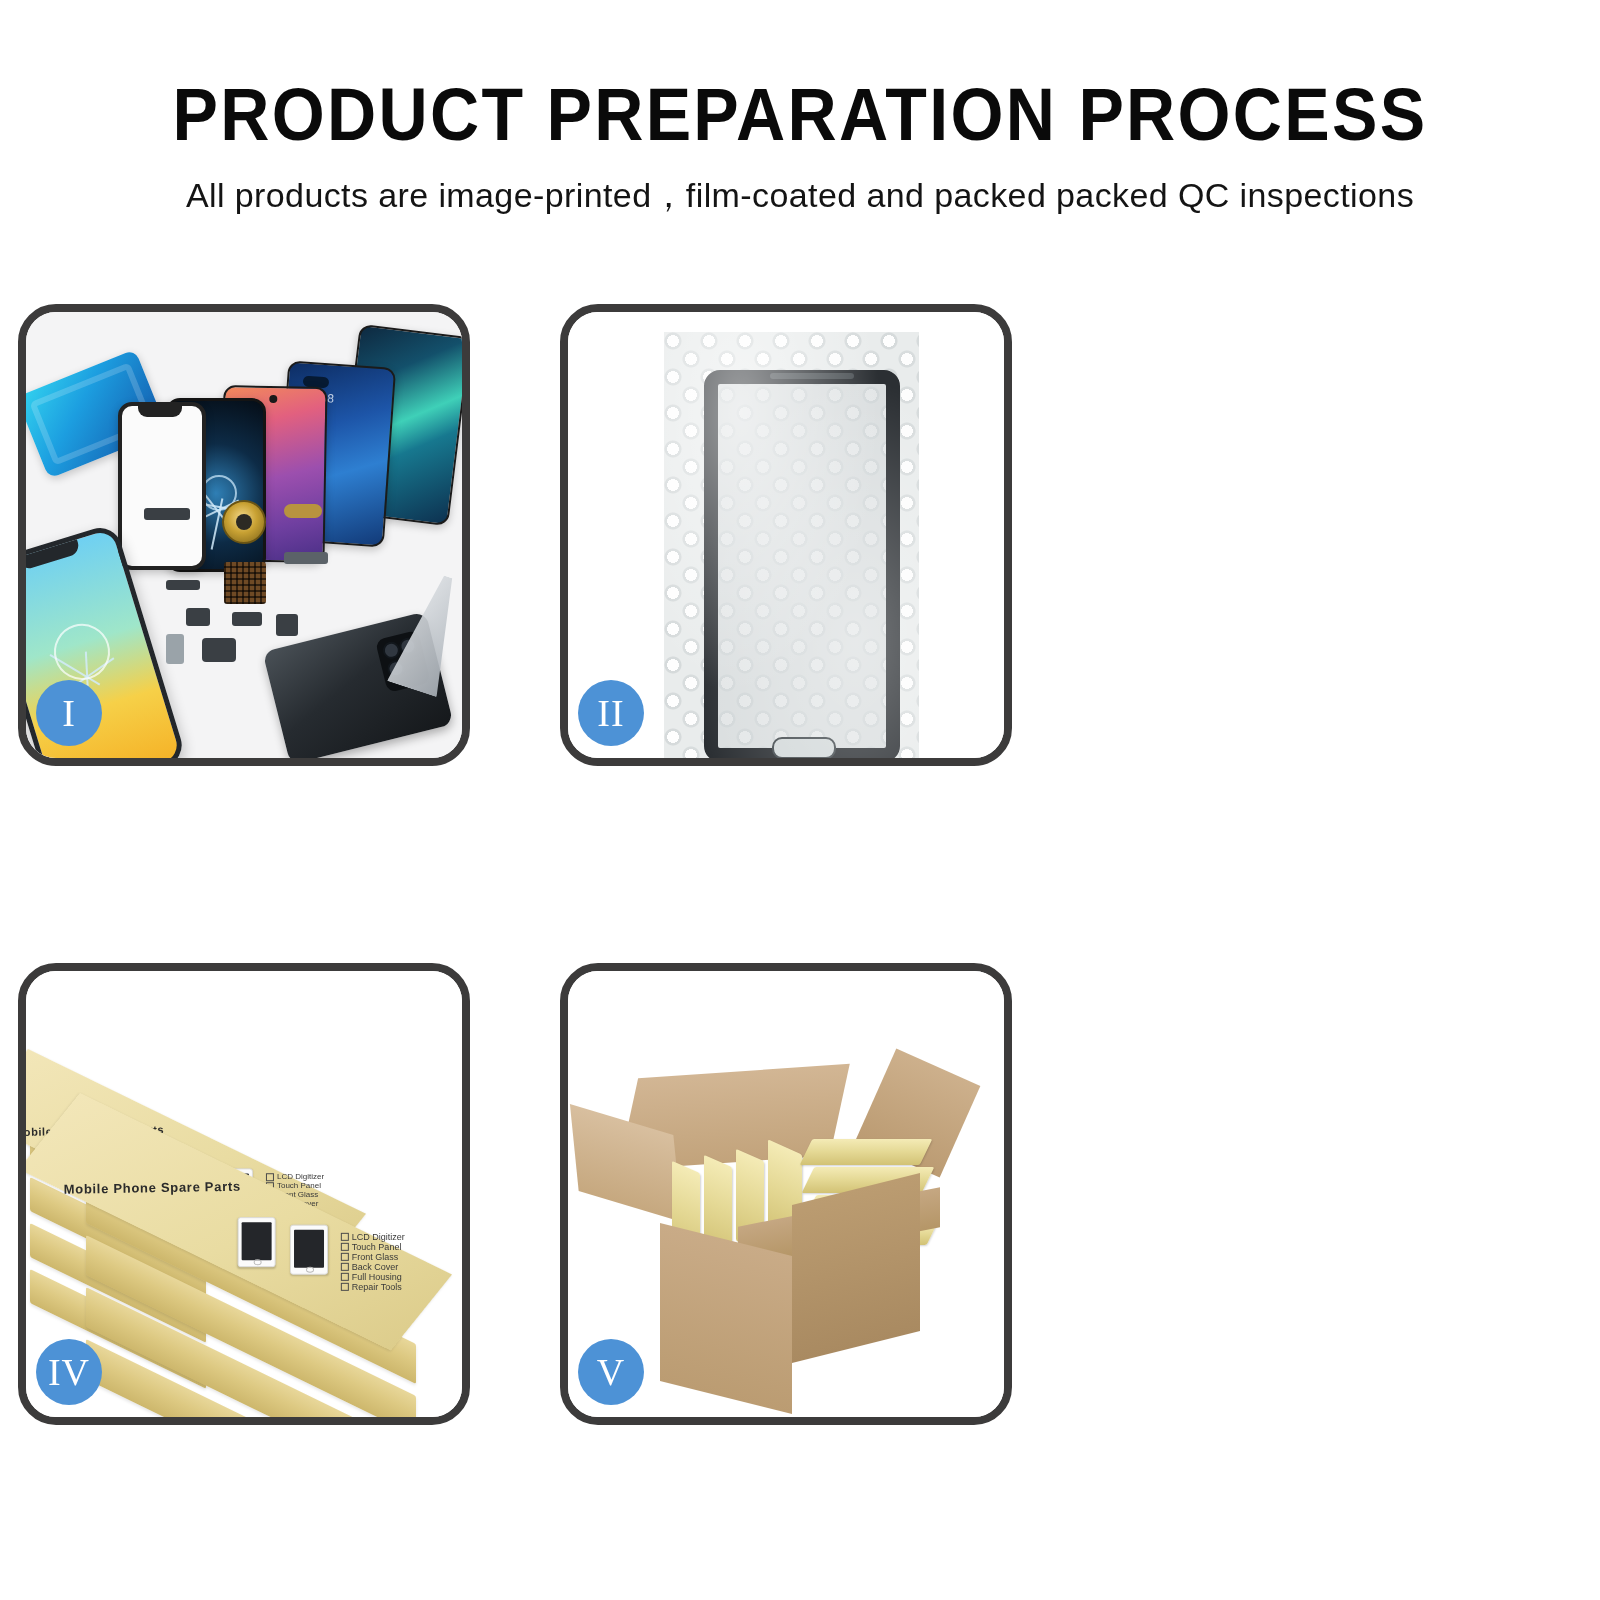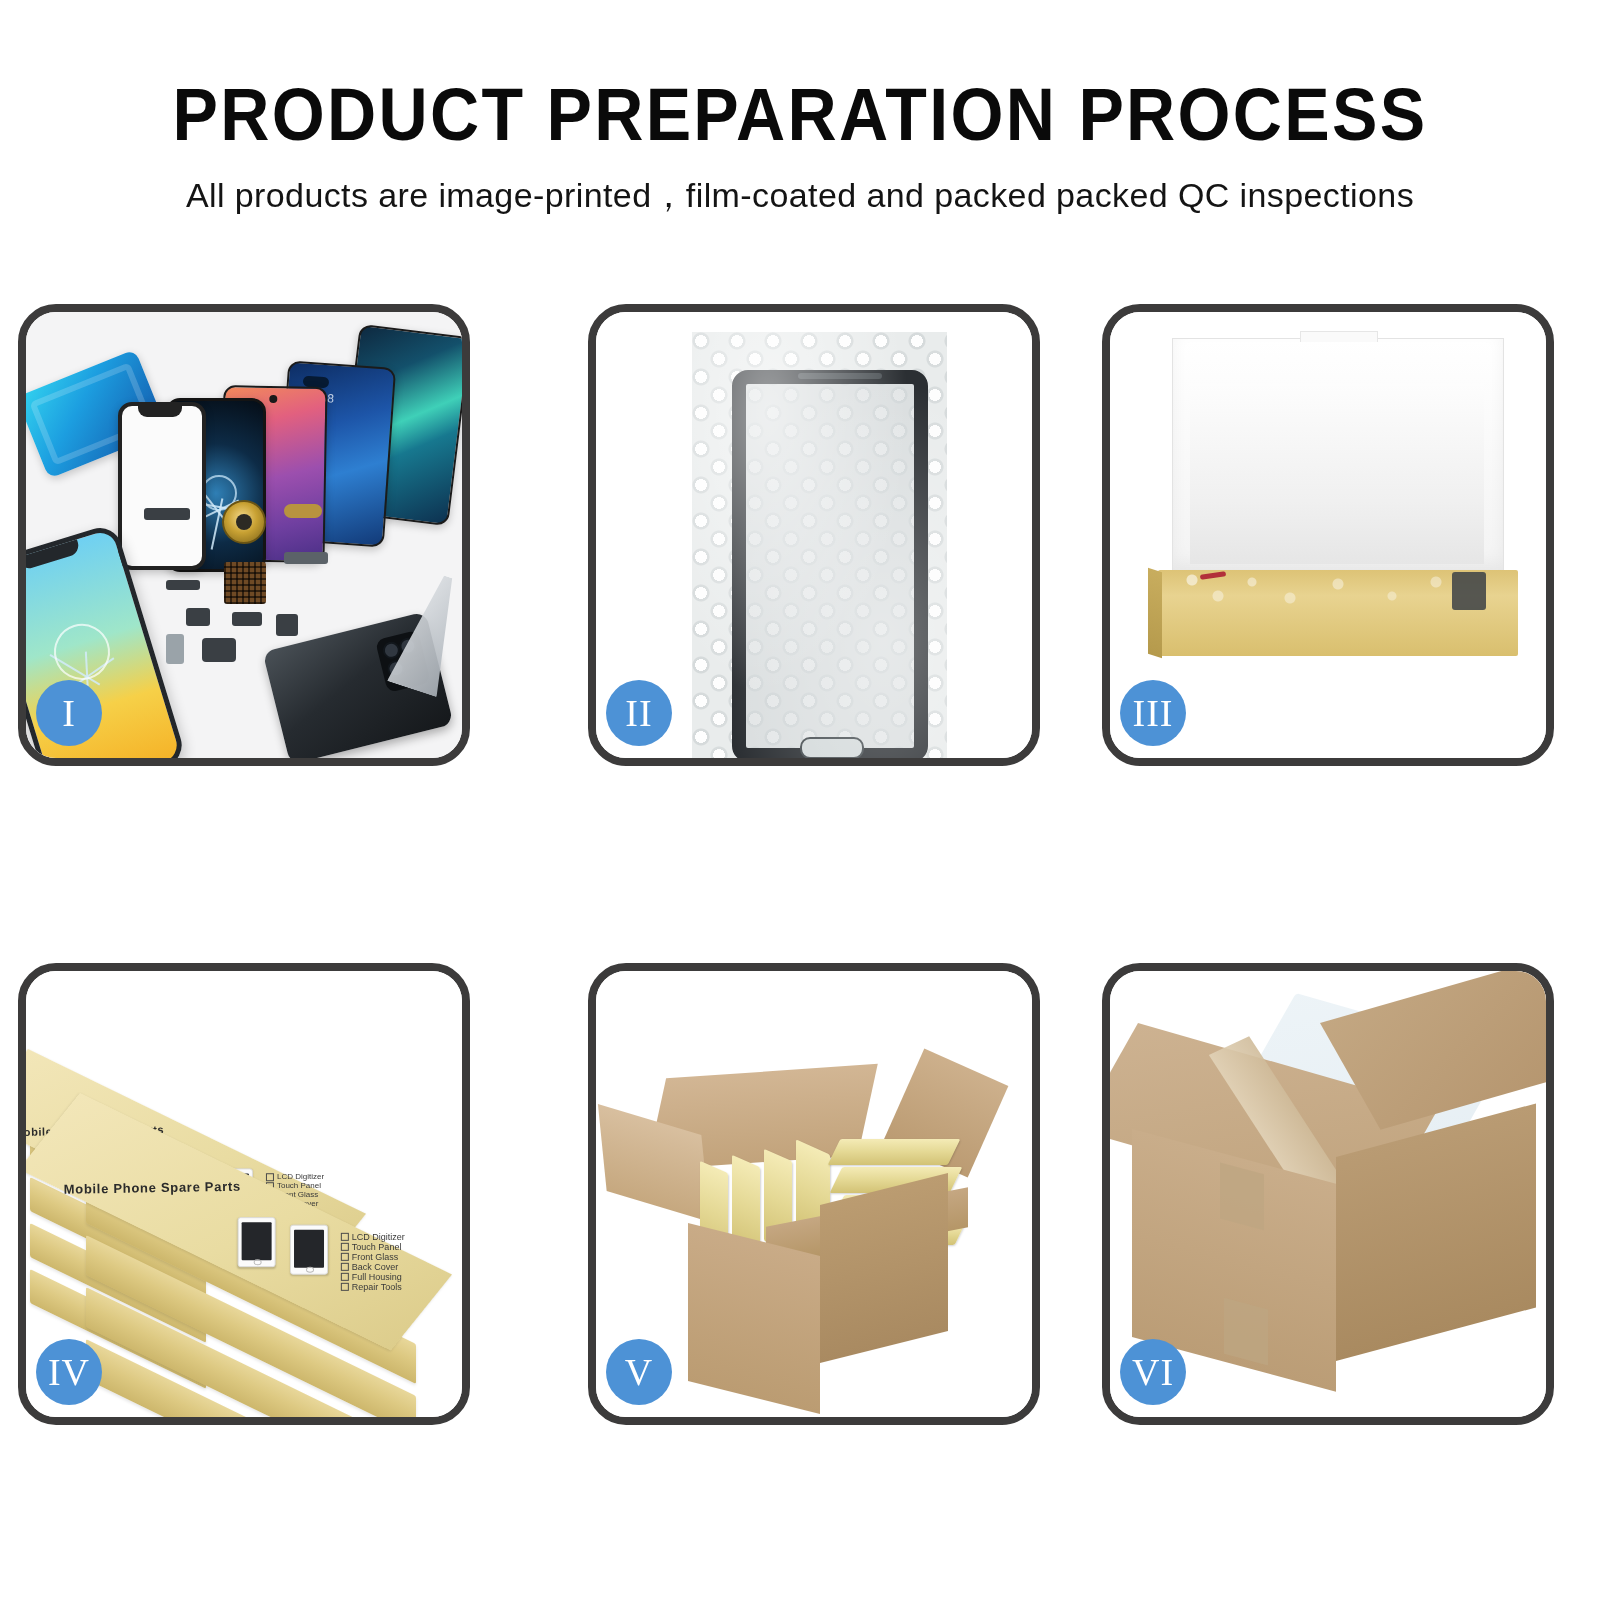--- a/index.html
+++ b/index.html
@@ -57,21 +57,21 @@
     position: absolute;
     width: 452px;
     height: 462px;
     border: 8px solid #3c3b3b;
     border-radius: 38px;
     background: #ffffff;
     box-sizing: border-box;
     overflow: hidden;
   }
   .p-col0 { left: 0px; }
-  .p-col1 { left: 570px; }
+  .p-col1 { left: 542px; }
   .p-col2 { left: 1084px; }
   .p-row0 { top: 9px; }
   .p-row1 { top: 668px; }
 
   .stage {
     position: absolute;
     inset: 0;
     overflow: hidden;
   }
 
@@ -500,37 +500,20 @@
         <div class="bw-panel">
           <div class="speaker"></div>
           <div class="home"></div>
         </div>
         <div class="bw-gloss"></div>
       </div>
     </div>
     <div class="badge">II</div>
   </div>
 
-  <div class="panel p-col2 p-row0">
-    <div class="stage">
-      <div class="m3bg"></div>
-      <div class="mail-lid">
-        <div class="tab"></div>
-      </div>
-      <div class="mail-foam"></div>
-      <div class="mail-tray">
-        <div class="leftwall"></div>
-      </div>
-      <div class="wrapped-screen">
-        <div class="redwire"></div>
-        <div class="endcap"></div>
-      </div>
-    </div>
-    <div class="badge">III</div>
-  </div>
 
   <div class="panel p-col0 p-row1">
     <div class="stage">
       <div class="s4bg"></div>
 
       <div class="gbox" style="top:160px;left:4px;width:176px;height:34px;transform:skewY(26deg);transform-origin:left top;"></div>
       <div class="gbox" style="top:206px;left:4px;width:176px;height:34px;transform:skewY(26deg);transform-origin:left top;"></div>
       <div class="gbox" style="top:252px;left:4px;width:176px;height:34px;transform:skewY(26deg);transform-origin:left top;"></div>
       <div class="gbox" style="top:298px;left:4px;width:176px;height:34px;transform:skewY(26deg);transform-origin:left top;"></div>
 
@@ -639,30 +622,14 @@
       <div class="gold-stick" style="top:224px;left:242px;width:120px;height:26px;transform:skewX(-26deg);"></div>
       <div class="gold-stick" style="top:252px;left:244px;width:120px;height:22px;transform:skewX(-26deg);"></div>
 
       <div class="flap flap-front"></div>
       <div class="carton-front"></div>
       <div class="carton-side"></div>
     </div>
     <div class="badge">V</div>
   </div>
 
-  <div class="panel p-col2 p-row1">
-    <div class="stage">
-      <div class="c6bg"></div>
-      <div class="glasspane"></div>
-
-      <div class="sealed-top"></div>
-      <div class="sealed-top2"></div>
-      <div class="tape"></div>
-      <div class="sealed-front">
-        <div class="tapesq" style="top:10px;left:88px;"></div>
-        <div class="tapesq" style="top:144px;left:92px;"></div>
-      </div>
-      <div class="sealed-side"></div>
-    </div>
-    <div class="badge">VI</div>
-  </div>
 
 </div>
 
 </body></html>

